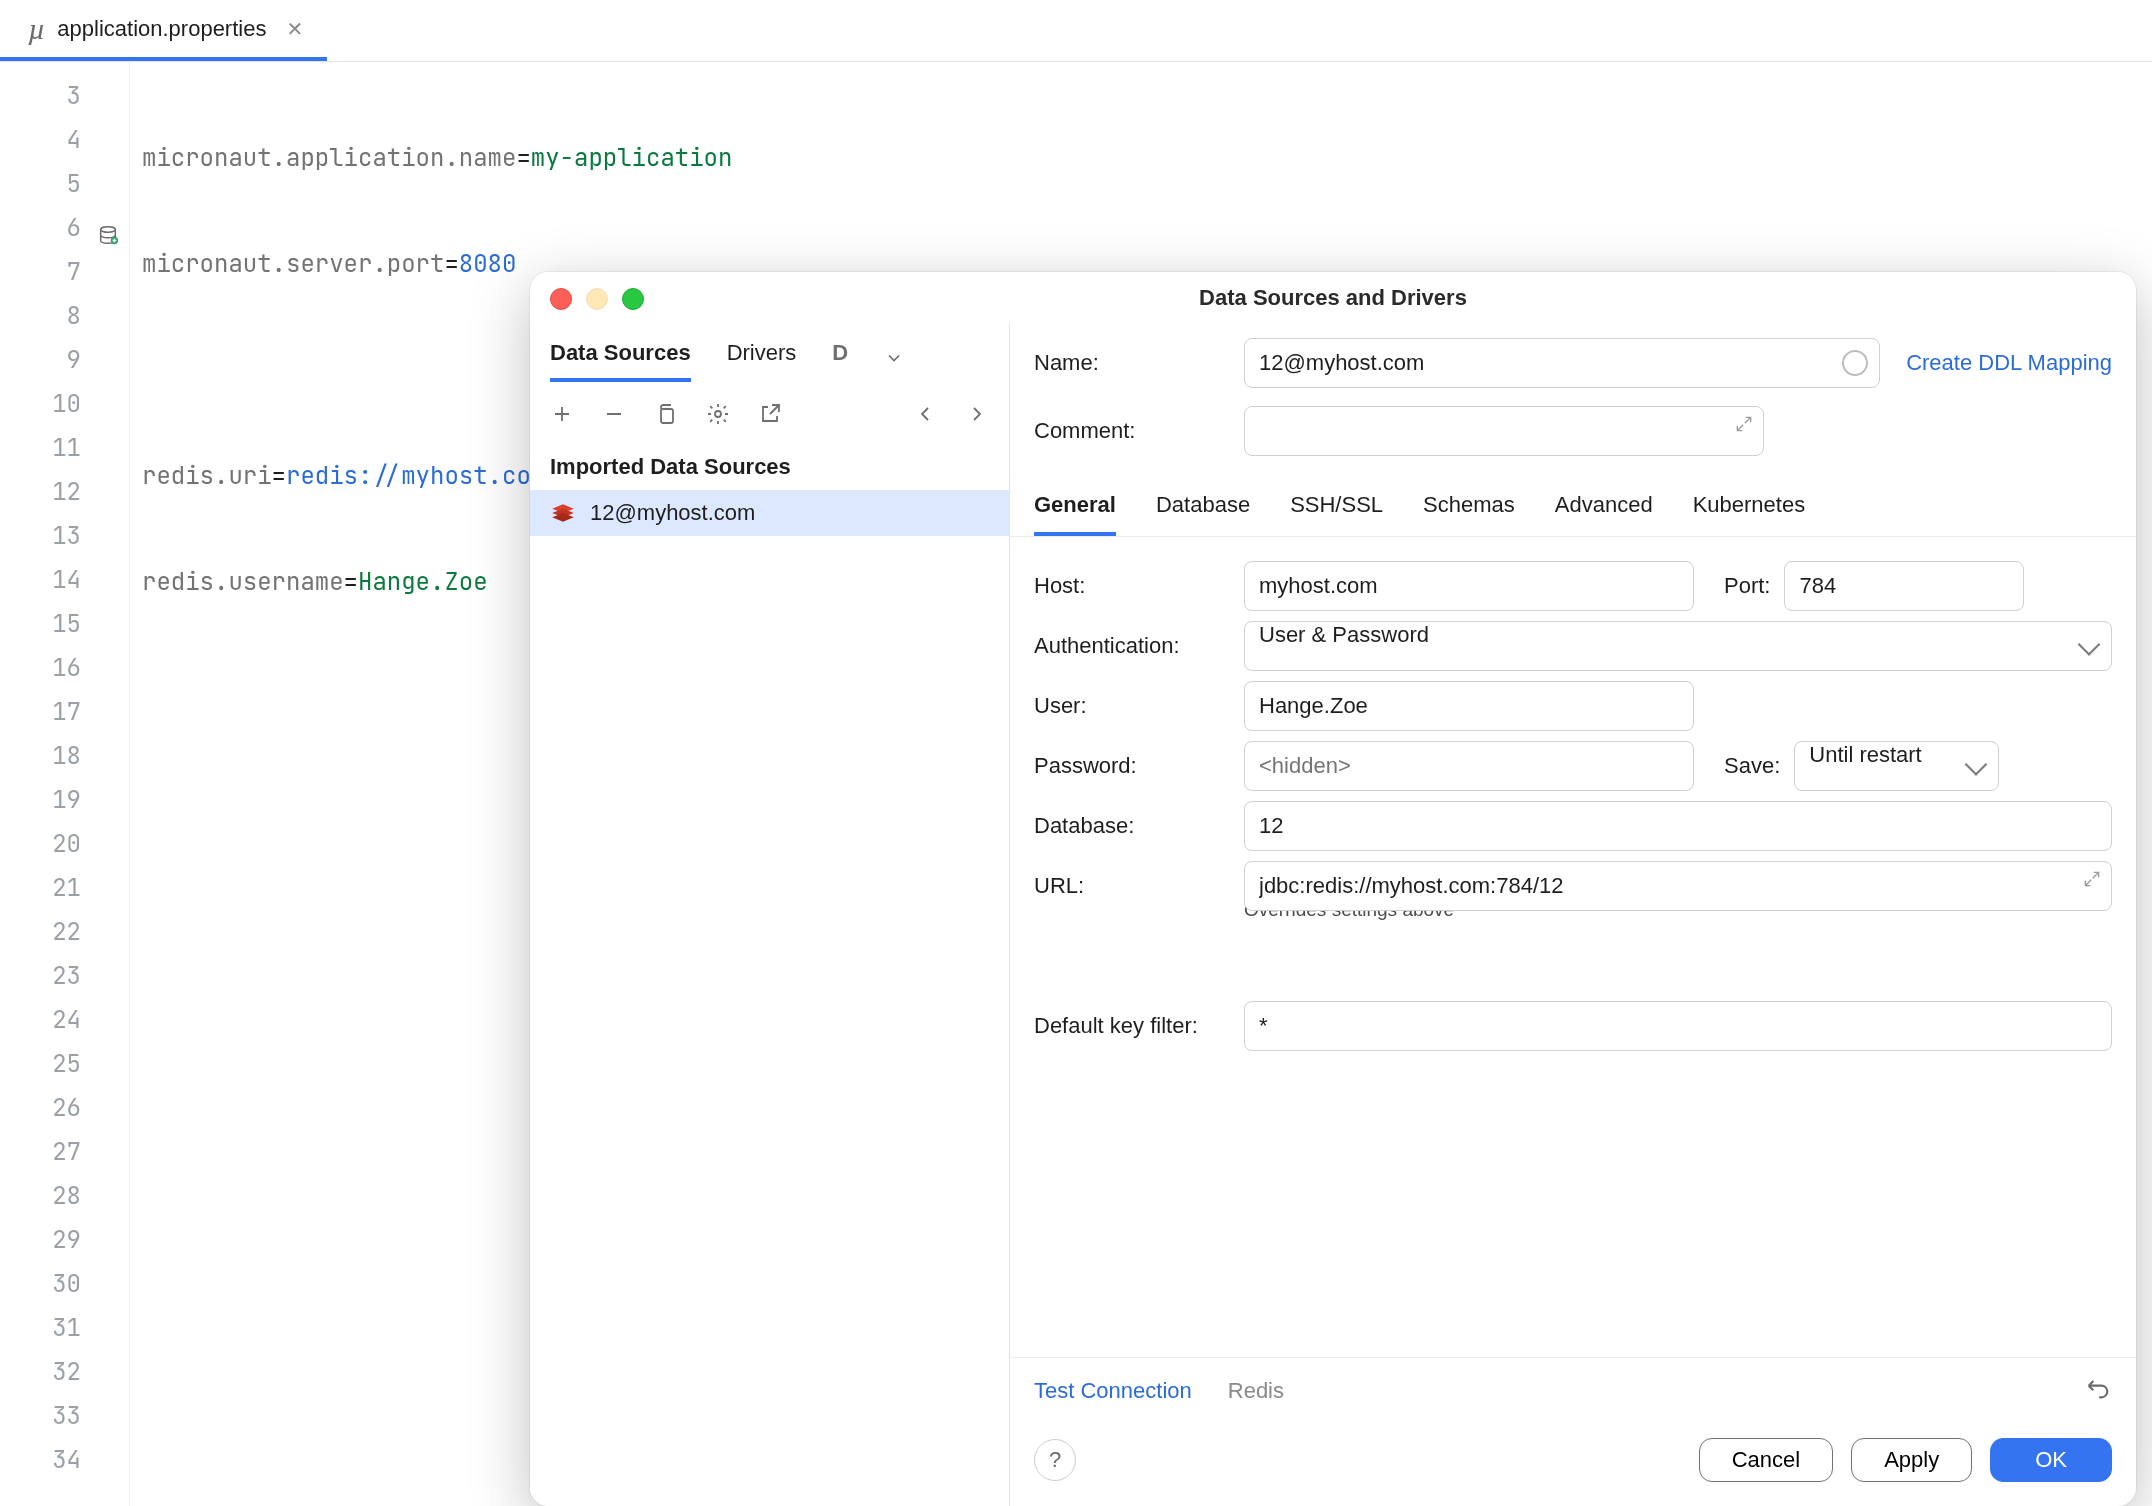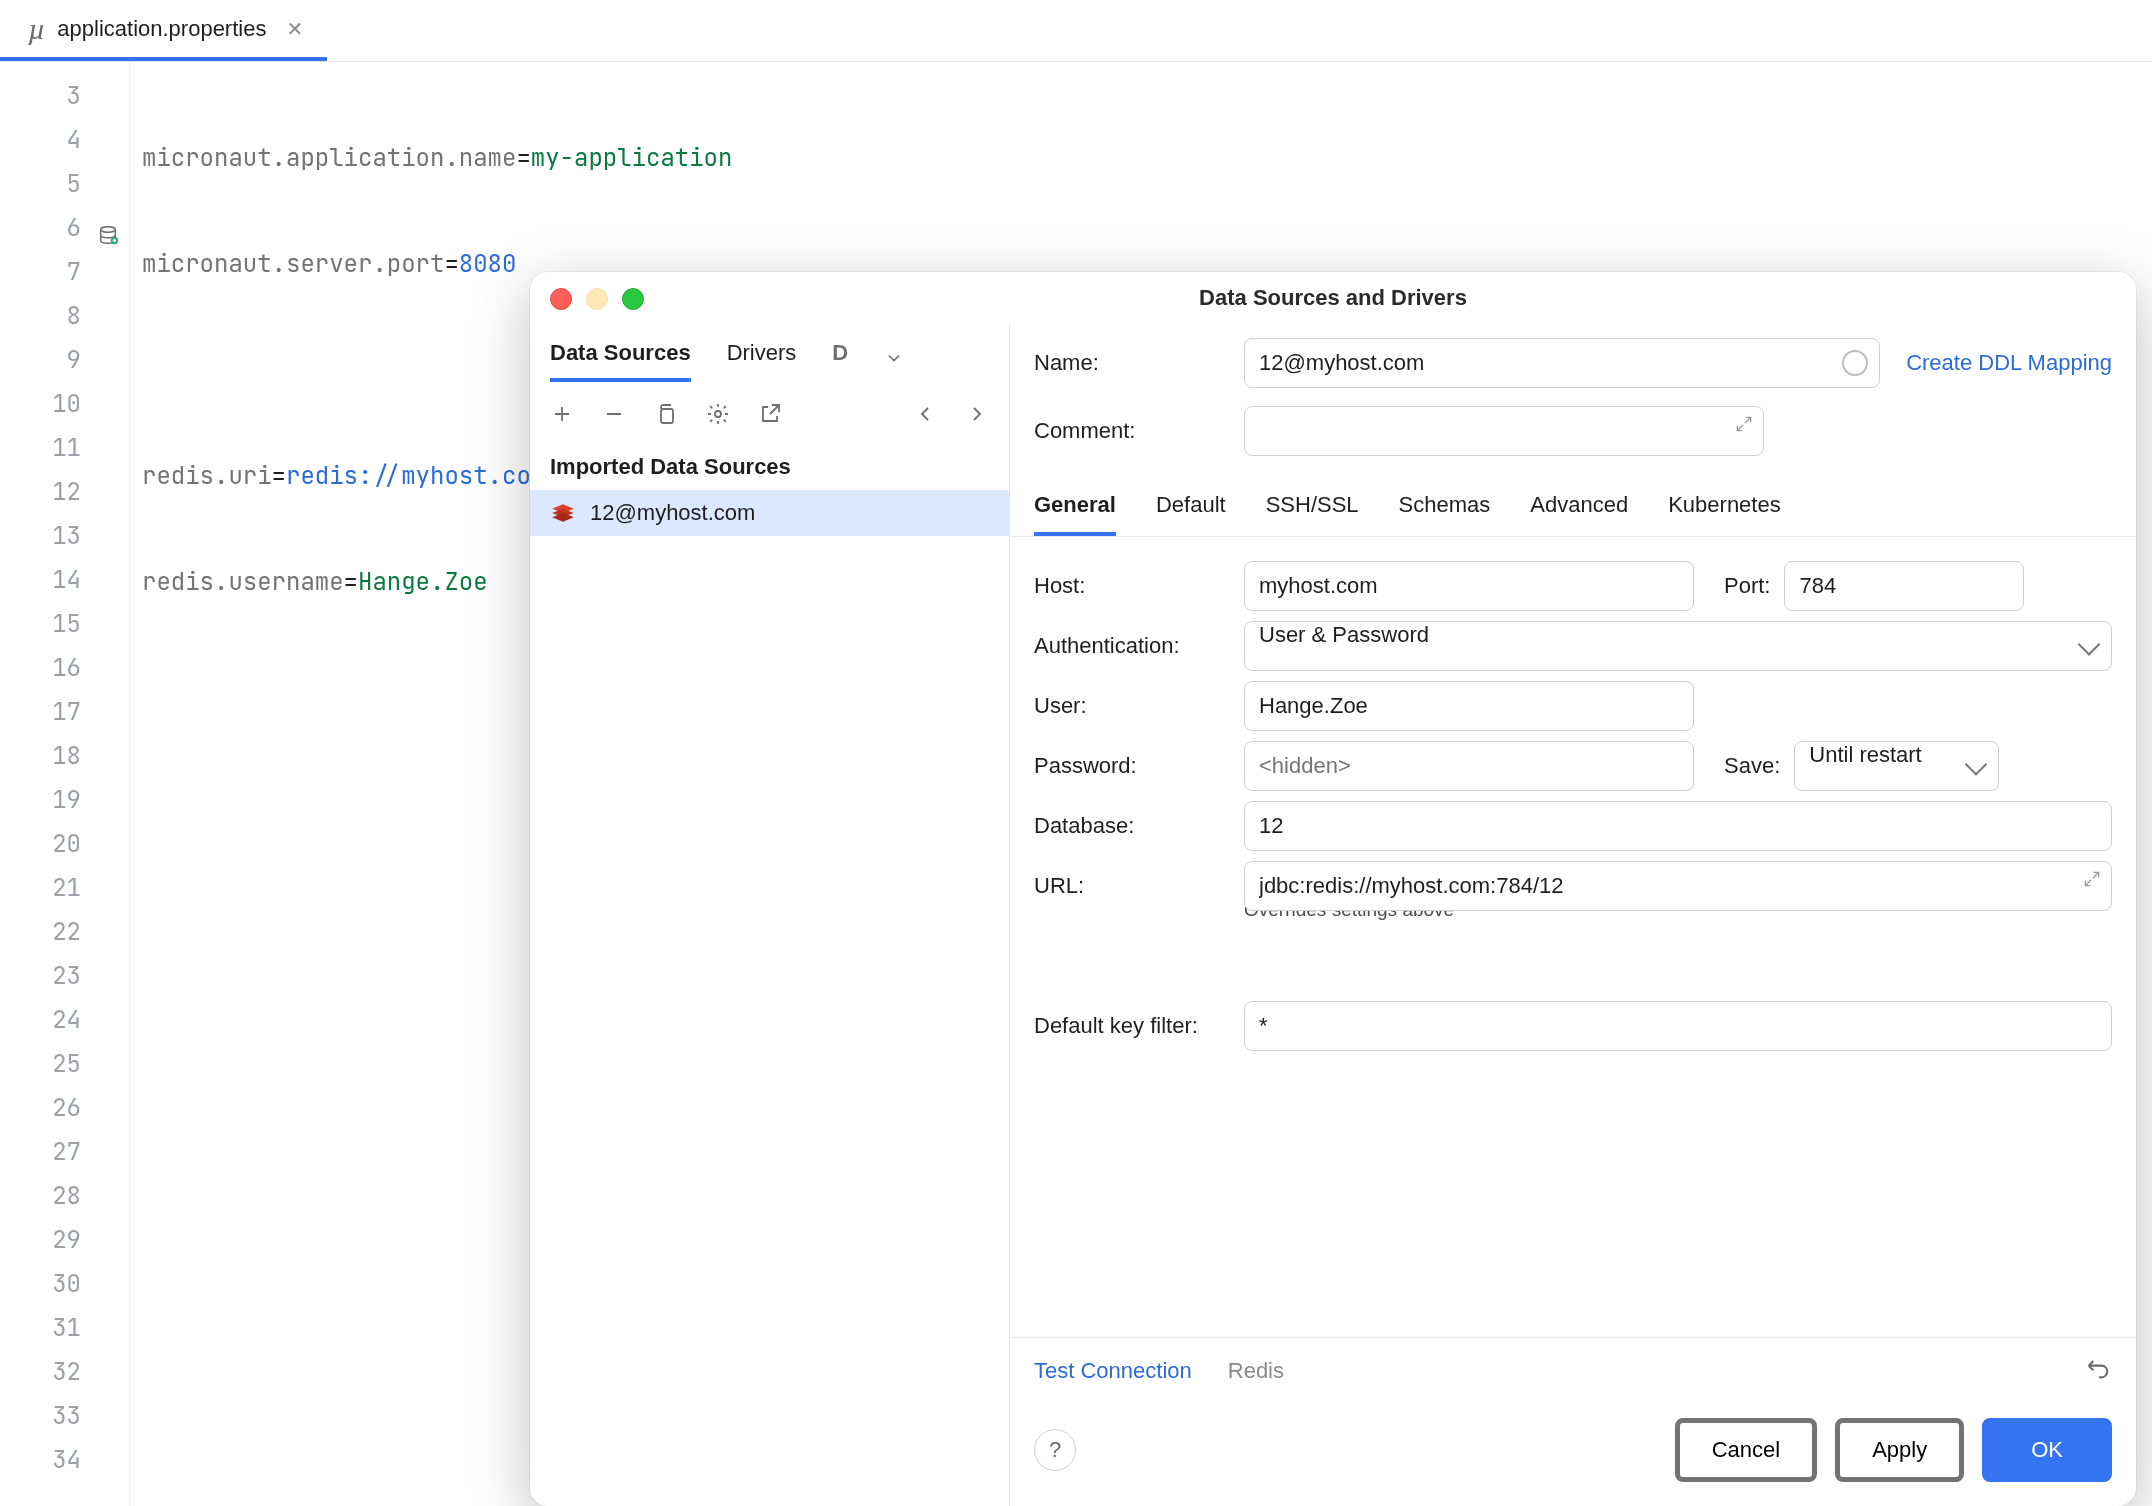--- a/index.html
+++ b/index.html
@@ -272,24 +272,24 @@
   .undo svg { width:28px; height:28px; stroke:#6b6b6b; fill:none; stroke-width:1.8; }
 
   .footer {
     display:flex;
     align-items:center;
     justify-content: space-between;
     padding: 14px 24px 24px 24px;
   }
   .footer .right { display:flex; gap: 18px; }
   .btn {
-    height: 64px;
+    height: 44px;
     padding: 0 32px;
-    border-radius: 8px;
-    border: 5px solid #737373;
+    border-radius: 13px;
+    border: 1px solid #737373;
     background: #fff;
     font-size: 22px;
     cursor: pointer;
   }
   .btn.primary {
     background: #3574f0;
     border-color: #3574f0;
     color: #fff;
     padding: 0 44px;
   }
@@ -465,21 +465,21 @@
               <svg width="20" height="20" viewBox="0 0 24 24">
                   <path d="M14 4h6v6M10 20H4v-6M20 4l-7 7M4 20l7-7" stroke="#9a9a9a" stroke-width="1.6" fill="none"></path>
                 </svg>
             </span>
           </div>
         </div>
       </div>
 
       <div class="inner-tabs">
         <div class="itab active">General</div>
-        <div class="itab">Default</div>
+        <div class="itab">Database</div>
         <div class="itab">SSH/SSL</div>
         <div class="itab">Schemas</div>
         <div class="itab">Advanced</div>
         <div class="itab">Kubernetes</div>
       </div>
 
       <div class="form-scroll">
         <div class="row">
           <div class="lbl">Host:</div>
           <input class="txt w450" value="myhost.com" style="">

